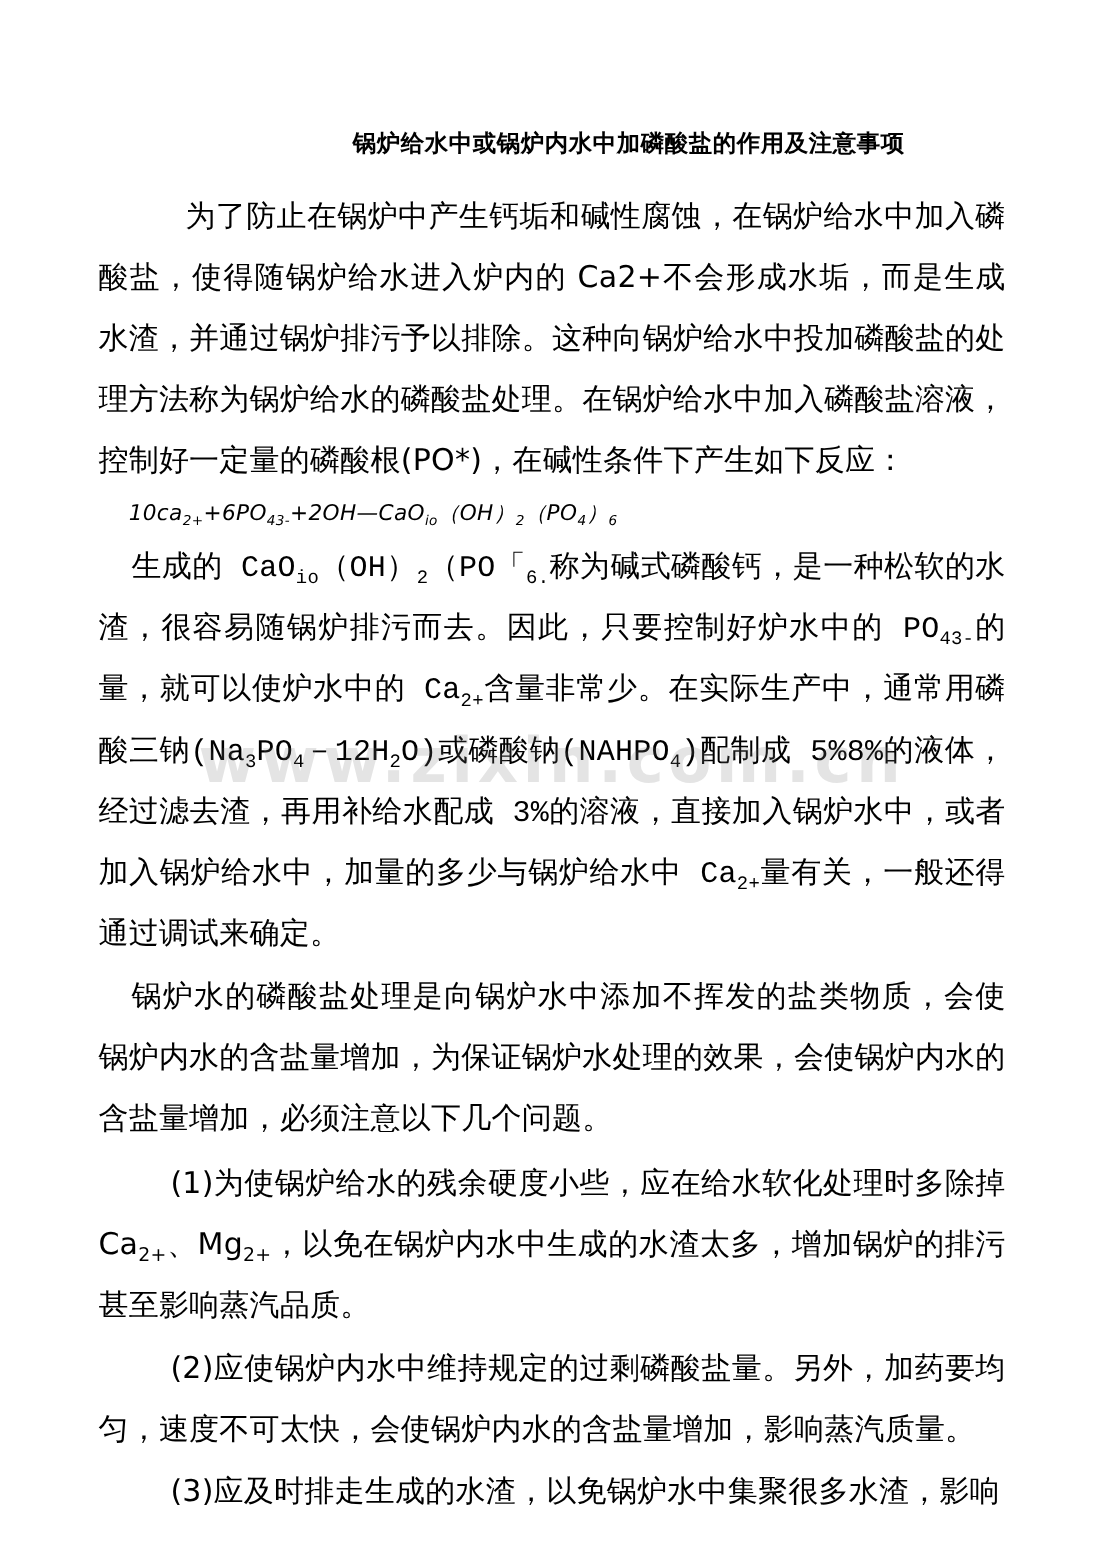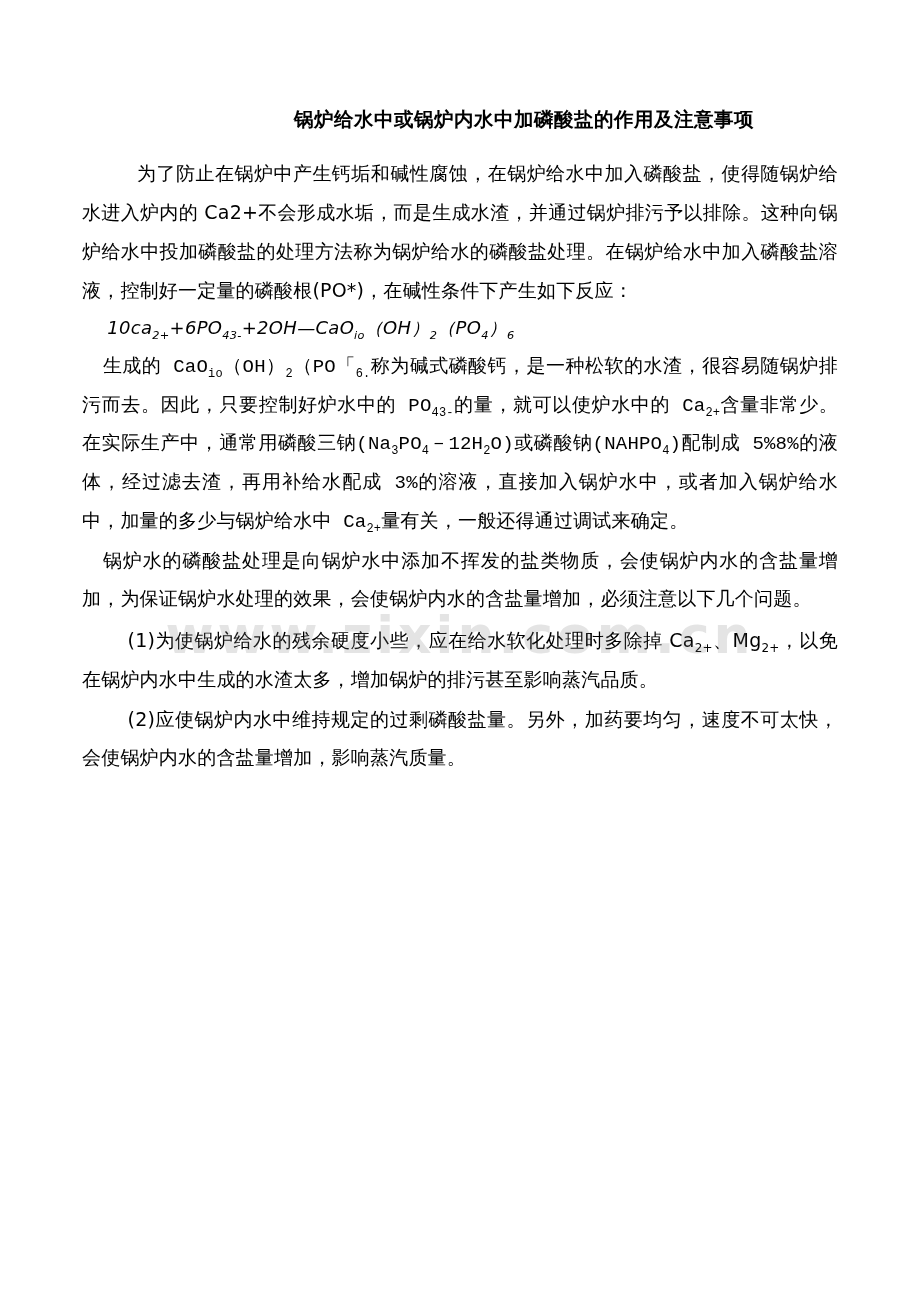--- a/index.html
+++ b/index.html
@@ -26,21 +26,21 @@
     font-family: "DejaVu Sans", "Liberation Sans", sans-serif;
     font-size: 19.5px;
     font-weight: bold;
     letter-spacing: 0.5px;
     text-align: center;
     padding-left: 128px;
     margin: 0 0 20px 0;
     line-height: 1.5;
   }
   .para {
-    font-size: 19px;
+    font-size: 25px;
     line-height: 2.04;
     text-align: justify;
     text-justify: inter-ideograph;
     margin: 0 0 1px 0;
     letter-spacing: 0.2px;
   }
   .indent-2 {
     text-indent: 2.9em;
   }
   .indent-1 {
@@ -95,14 +95,15 @@
   <p class="para indent-eq eq">10ca<sub>2+</sub>+6PO<sub>43-</sub>+2OH—CaO<sub>io</sub>（OH）<sub>2</sub>（PO<sub>4</sub>）<sub>6</sub></p>
 
   <p class="para indent-1">生成的 CaO<sub>io</sub>（OH）<sub>2</sub>（PO「<sub>6.</sub>称为碱式磷酸钙，是一种松软的水渣，很容易随锅炉排污而去。因此，只要控制好炉水中的 PO<sub>43-</sub>的量，就可以使炉水中的 Ca<sub>2+</sub>含量非常少。在实际生产中，通常用磷酸三钠(Na<sub>3</sub>PO<sub>4</sub>－12H<sub>2</sub>O)或磷酸钠(NAHPO<sub>4</sub>)配制成 5%8%的液体，经过滤去渣，再用补给水配成 3%的溶液，直接加入锅炉水中，或者加入锅炉给水中，加量的多少与锅炉给水中 Ca<sub>2+</sub>量有关，一般还得通过调试来确定。</p>
 
   <p class="para indent-1">锅炉水的磷酸盐处理是向锅炉水中添加不挥发的盐类物质，会使锅炉内水的含盐量增加，为保证锅炉水处理的效果，会使锅炉内水的含盐量增加，必须注意以下几个问题。</p>
 
   <p class="para indent-list"><span class="listnum">(1)</span>为使锅炉给水的残余硬度小些，应在给水软化处理时多除掉 Ca<sub>2+</sub>、Mg<sub>2+</sub>，以免在锅炉内水中生成的水渣太多，增加锅炉的排污甚至影响蒸汽品质。</p>
 
   <p class="para indent-list"><span class="listnum">(2)</span><span>应使锅炉内水中维持规定的过剩磷酸盐量。另外，加药要均匀，速度不可太快，会使锅炉内水的含盐量增加，影响蒸汽质量。</span></p>
 
+  <p class="para indent-list"><span class="listnum" style="min-width:1.6em">(3)</span><span>应及时排走生成的水渣，以免锅炉水中集聚很多水渣，影响</span></p>
 
 </div>
 
 </body></html>

